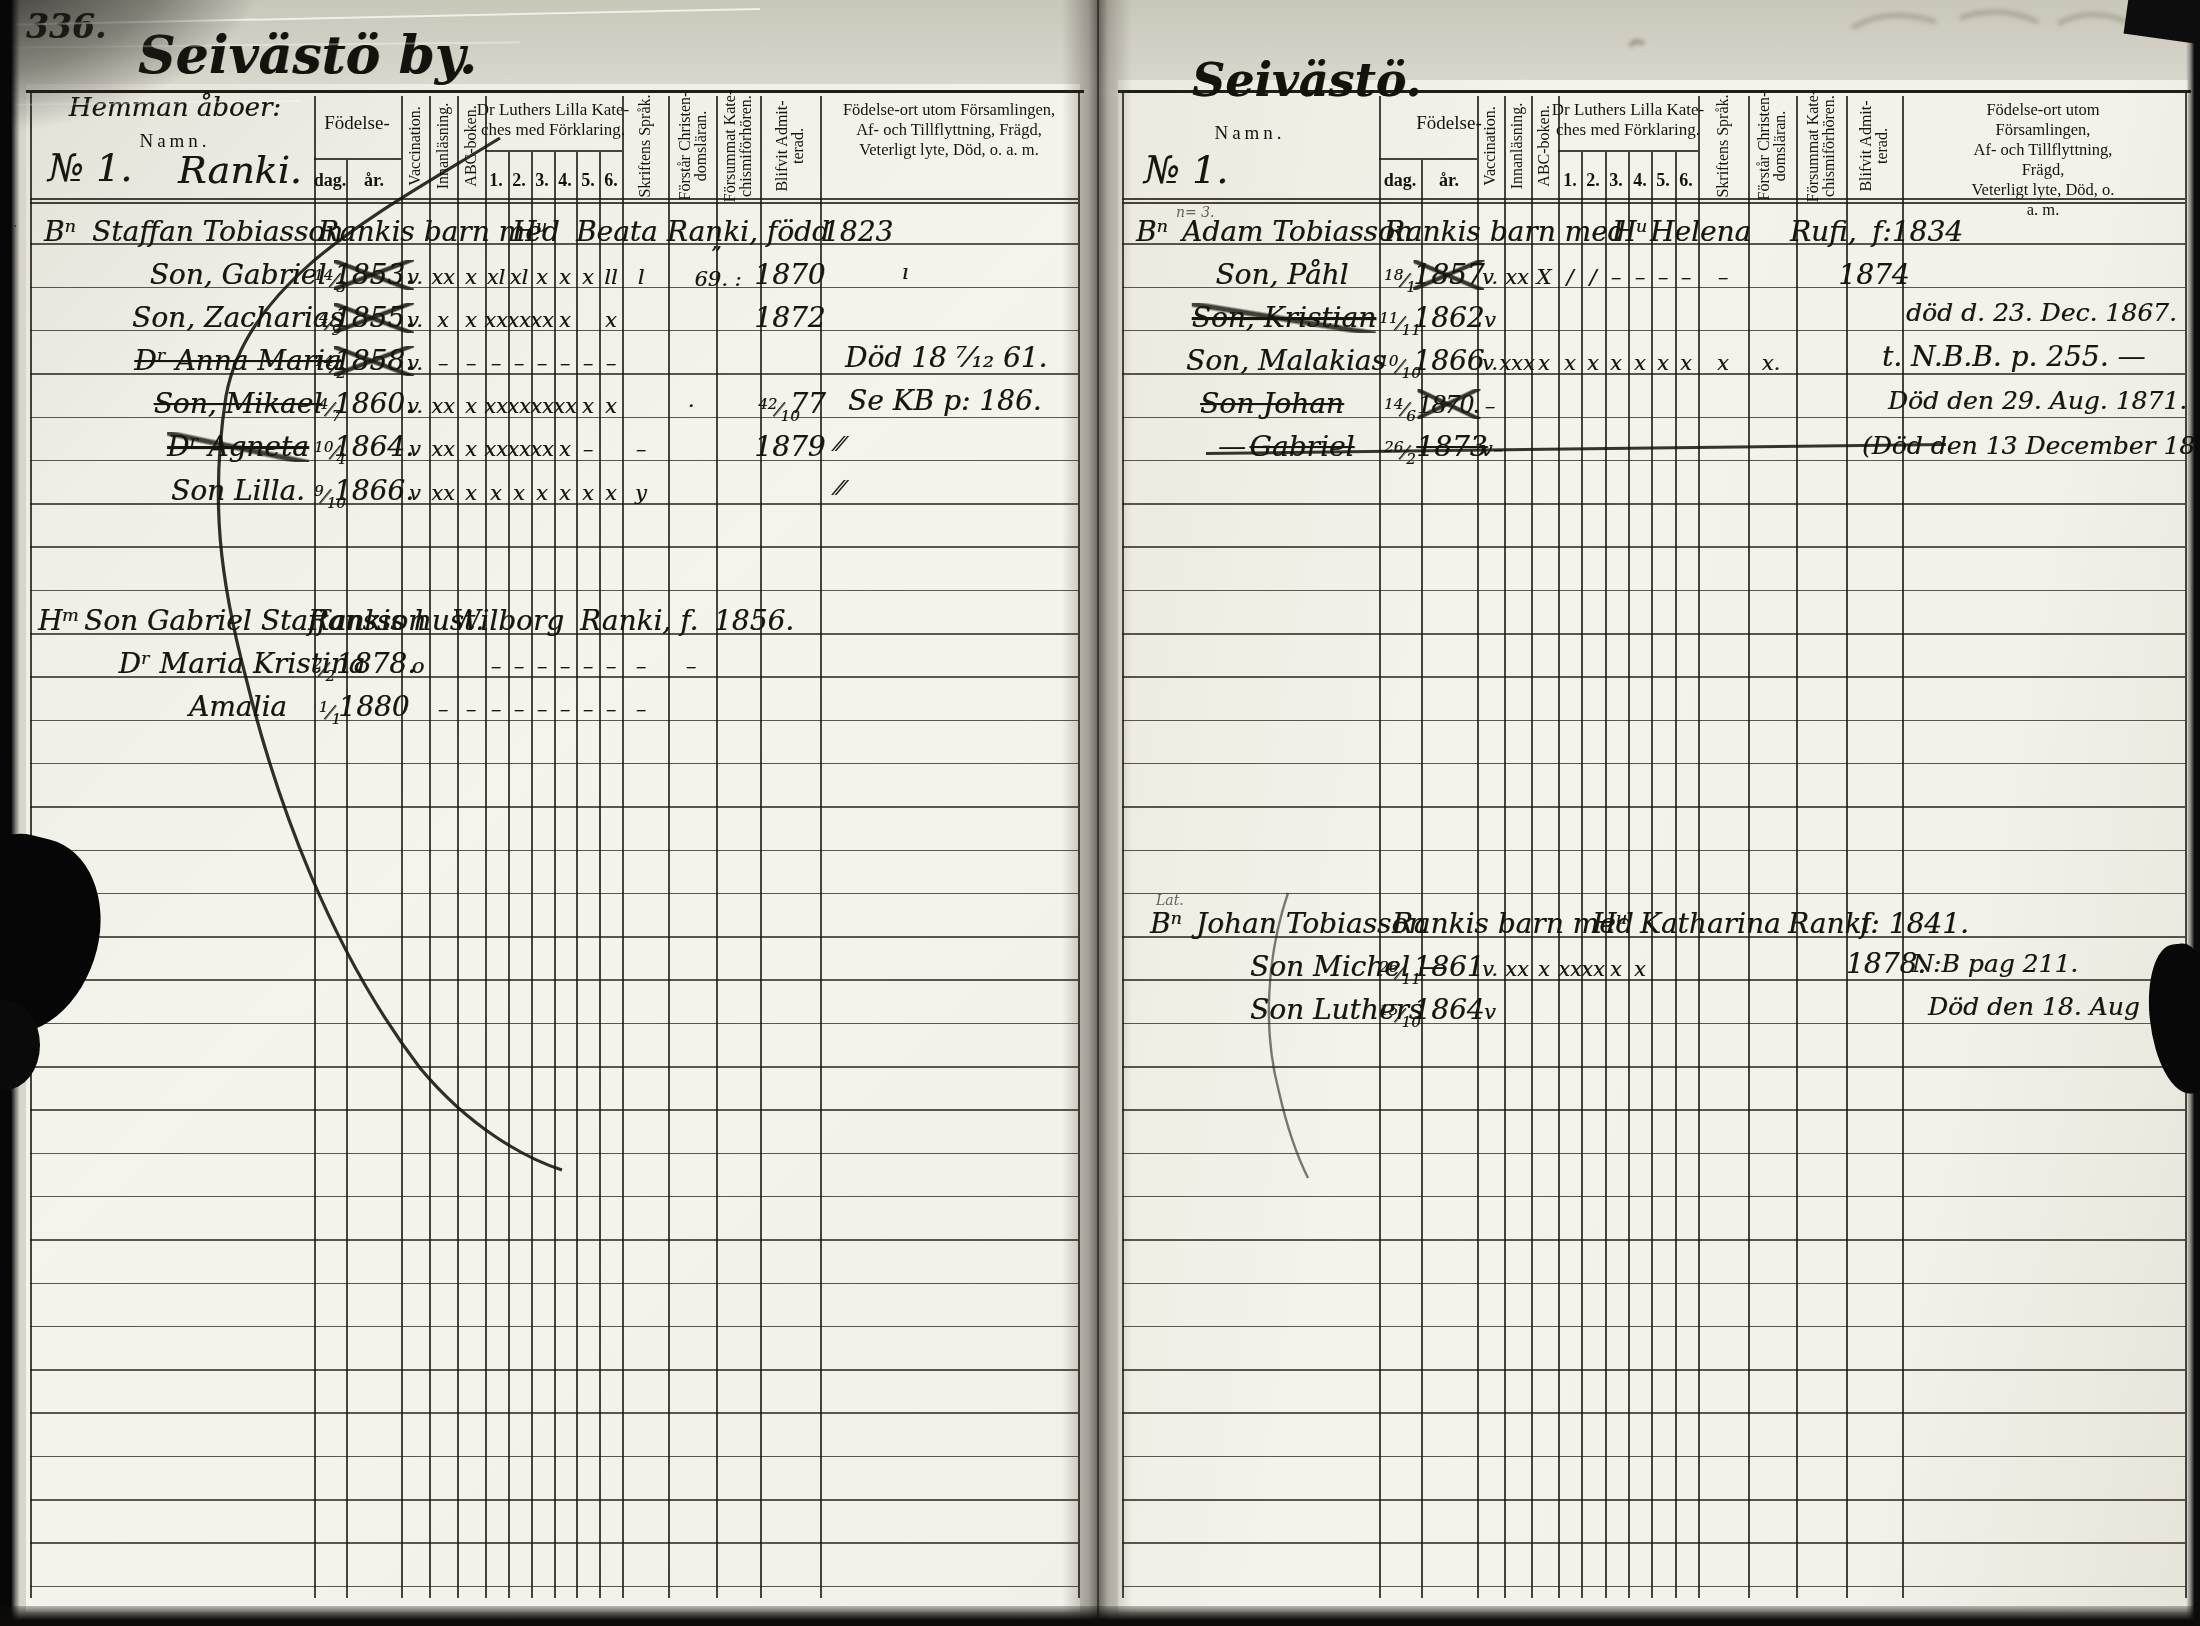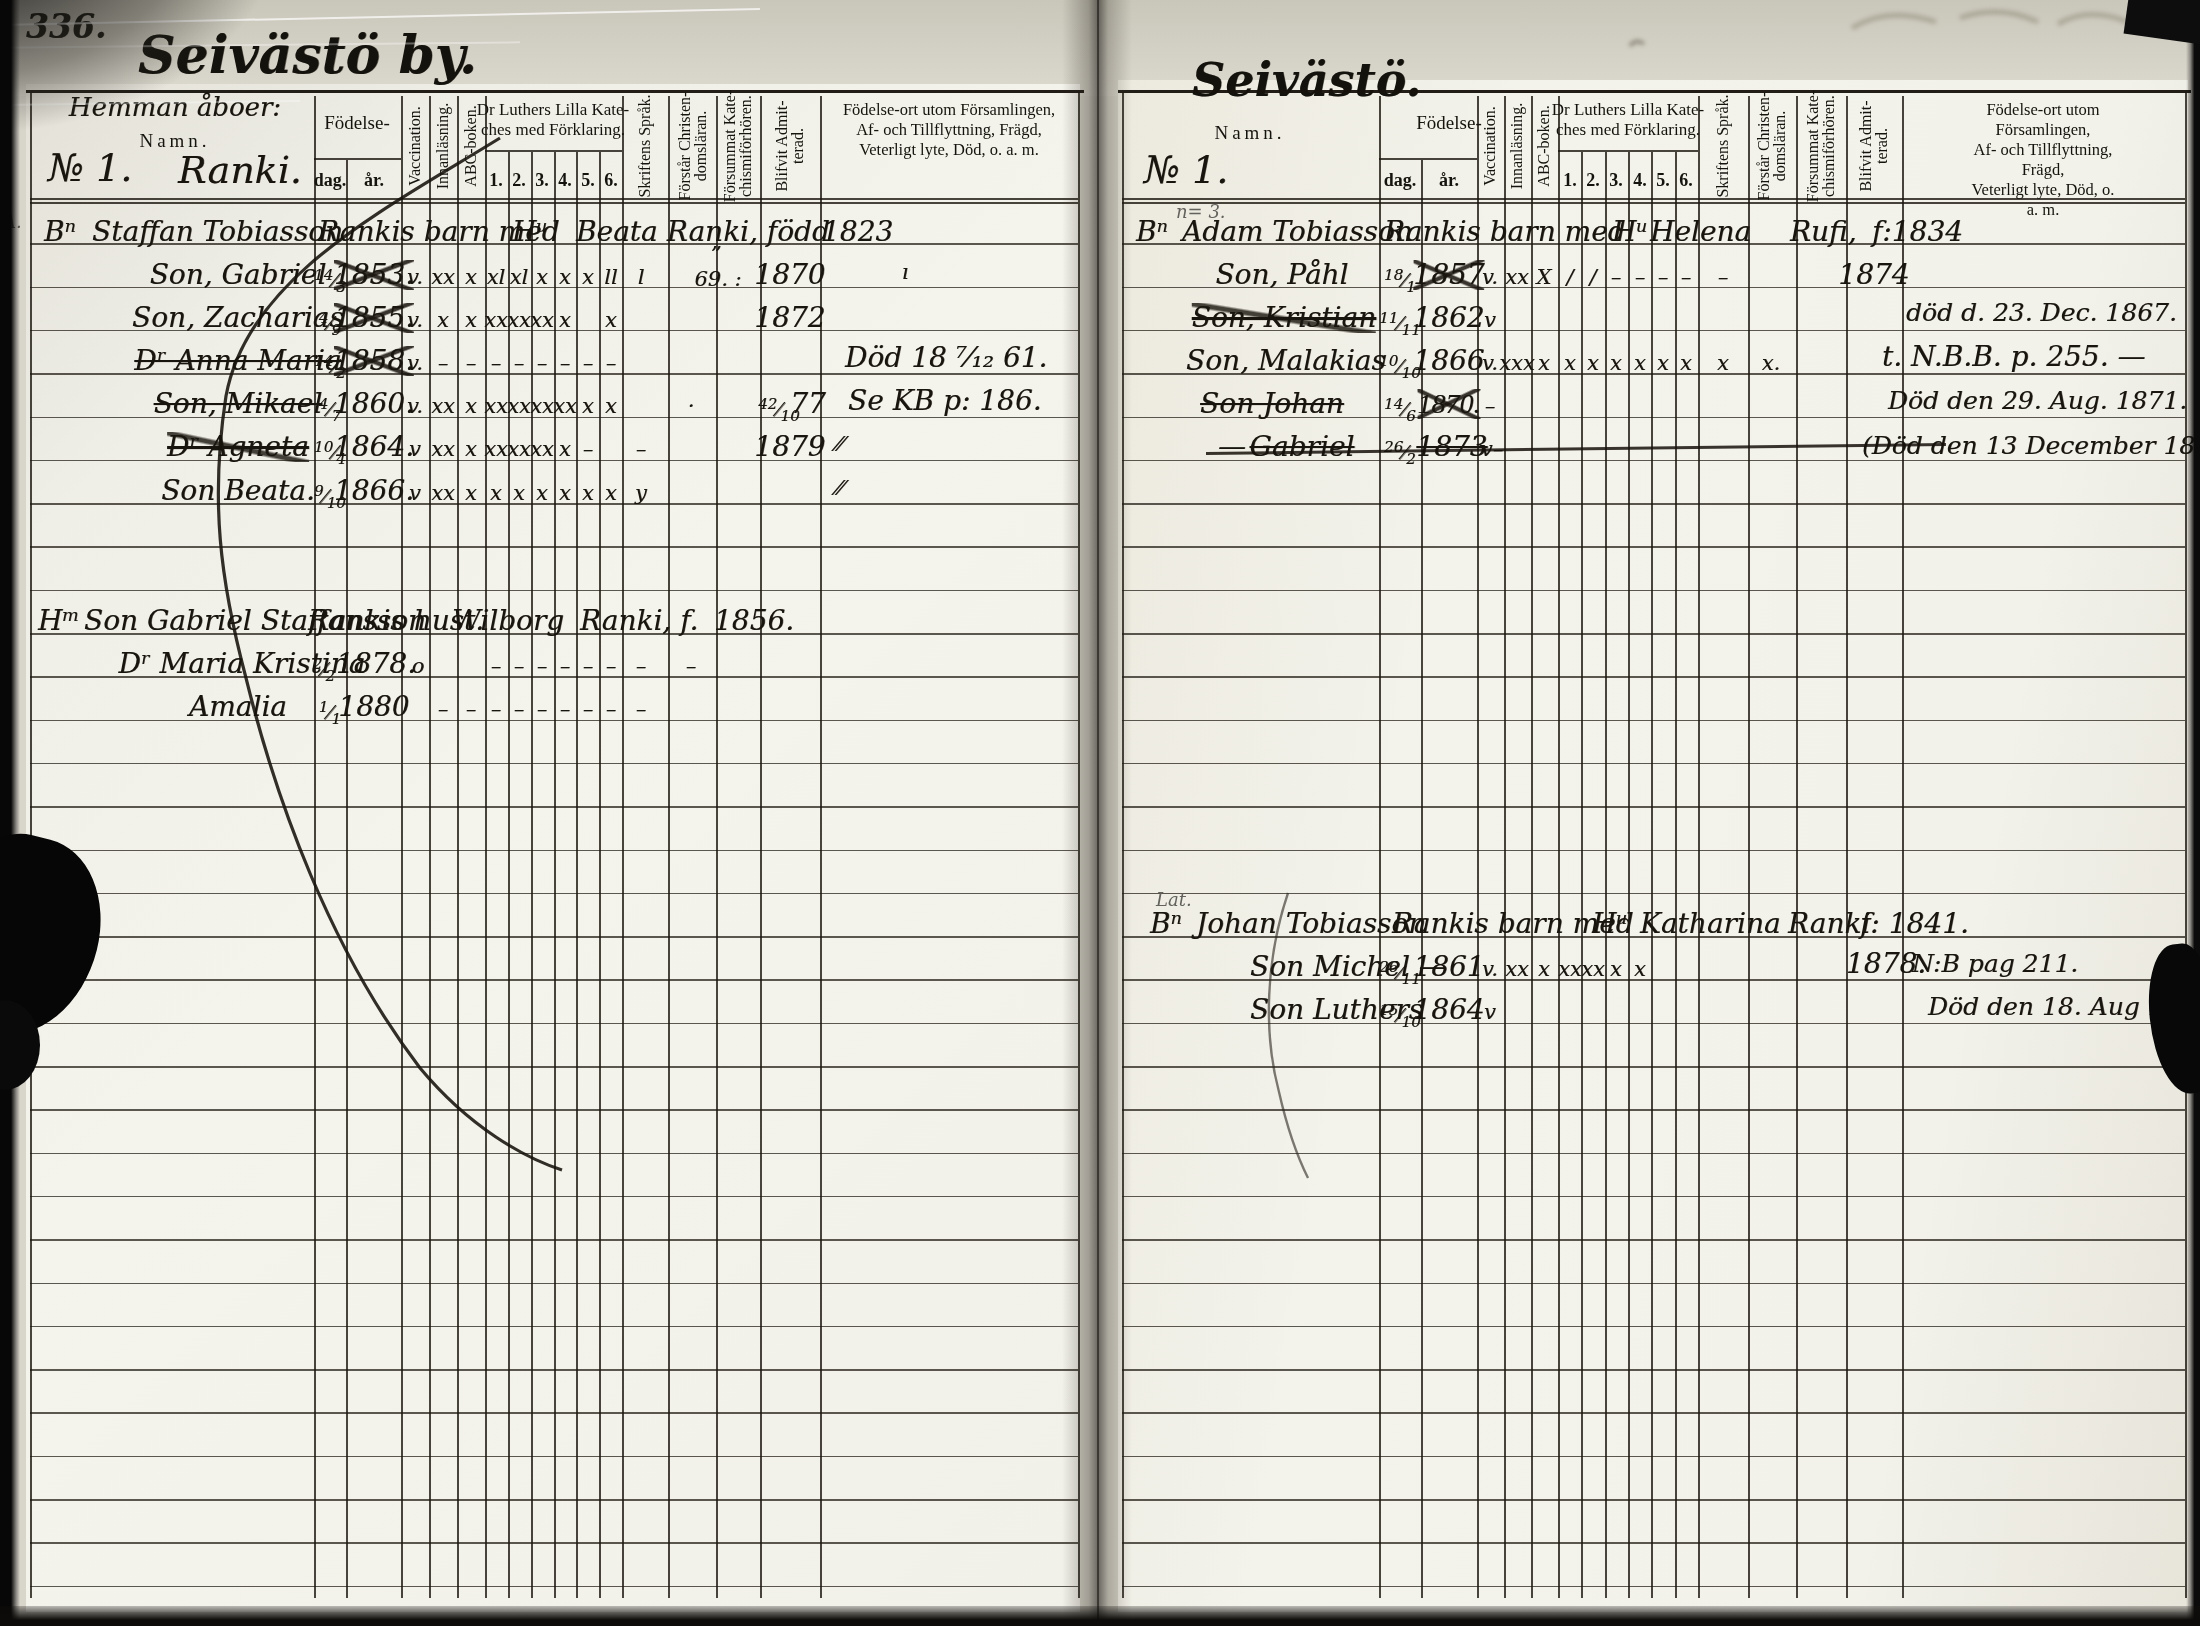--- a/index.html
+++ b/index.html
@@ -51,21 +51,21 @@
   
   .sp{position:absolute;white-space:nowrap;color:#17150e;
       font-family:"DejaVu Serif",serif;font-style:italic;
       text-shadow:.5px .2px 0 rgba(25,20,10,.55);}
   .hw{font-size:28px;line-height:30px;}
   .hwc{font-size:28px;line-height:30px;transform:translateX(-50%);}
   .sm{font-size:21px;line-height:24px;transform:translateX(-50%);}
   .no{font-size:38px;line-height:40px;}
   .n26{font-size:25px;}
   .pgnum{font-size:33px;line-height:34px;font-weight:bold;font-style:italic;}
-  .pencil{color:#63625c;text-shadow:none;font-size:18px;line-height:24px;}
+  .pencil{color:#63625c;text-shadow:none;font-size:14px;line-height:24px;}
   .title-hw{position:absolute;color:#14120c;font-family:"DejaVu Serif",serif;font-style:italic;
       font-weight:bold;text-shadow:.6px .3px 0 rgba(20,16,8,.5);}
   .struck{text-decoration:line-through;text-decoration-thickness:2px;}
   .struck2{text-decoration:line-through;text-decoration-thickness:2.5px;
     background:linear-gradient(to top right,transparent 42%,rgba(23,20,12,.8) 46%,rgba(23,20,12,.8) 51%,transparent 55%);}
   .xcross{background:
     linear-gradient(to top right,transparent 43%,rgba(24,20,13,.85) 46.5%,rgba(24,20,13,.85) 51%,transparent 54%),
     linear-gradient(to bottom right,transparent 43%,rgba(24,20,13,.85) 46.5%,rgba(24,20,13,.85) 51%,transparent 54%);}
   .fr{font-size:19px;}
   .fr sup{font-size:15px;} .fr sub{font-size:15px;}
@@ -323,21 +323,21 @@
       <div class="sp sm" style="left: 443px; top: 437px;">xx</div>
       <div class="sp sm" style="left: 471px; top: 437px;">x</div>
       <div class="sp sm" style="left: 496px; top: 437px;">xx</div>
       <div class="sp sm" style="left: 519px; top: 437px;">xx</div>
       <div class="sp sm" style="left: 542px; top: 437px;">xx</div>
       <div class="sp sm" style="left: 565px; top: 437px;">x</div>
       <div class="sp sm" style="left: 588px; top: 437px;">–</div>
       <div class="sp sm" style="left: 641px; top: 437px;">–</div>
       <div class="sp hwc" style="left: 790px; top: 432px;">1879</div>
       <div class="sp sm" style="left: 840px; top: 432px;">⁄⁄</div>
-      <div class="sp hwc" style="left: 238px; top: 476px;">Son Beata.</div>
+      <div class="sp hwc" style="left: 238px; top: 476px;">Son Lilla.</div>
       <div class="sp hwc fr" style="left: 330px; top: 476px;"><sup>9</sup>⁄<sub>10</sub></div>
       <div class="sp hwc" style="left: 374px; top: 476px;">1866.</div>
       <div class="sp sm" style="left: 415px; top: 481px;">v</div>
       <div class="sp sm" style="left: 443px; top: 481px;">xx</div>
       <div class="sp sm" style="left: 471px; top: 481px;">x</div>
       <div class="sp sm" style="left: 496px; top: 481px;">x</div>
       <div class="sp sm" style="left: 519px; top: 481px;">x</div>
       <div class="sp sm" style="left: 542px; top: 481px;">x</div>
       <div class="sp sm" style="left: 565px; top: 481px;">x</div>
       <div class="sp sm" style="left: 588px; top: 481px;">x</div>

